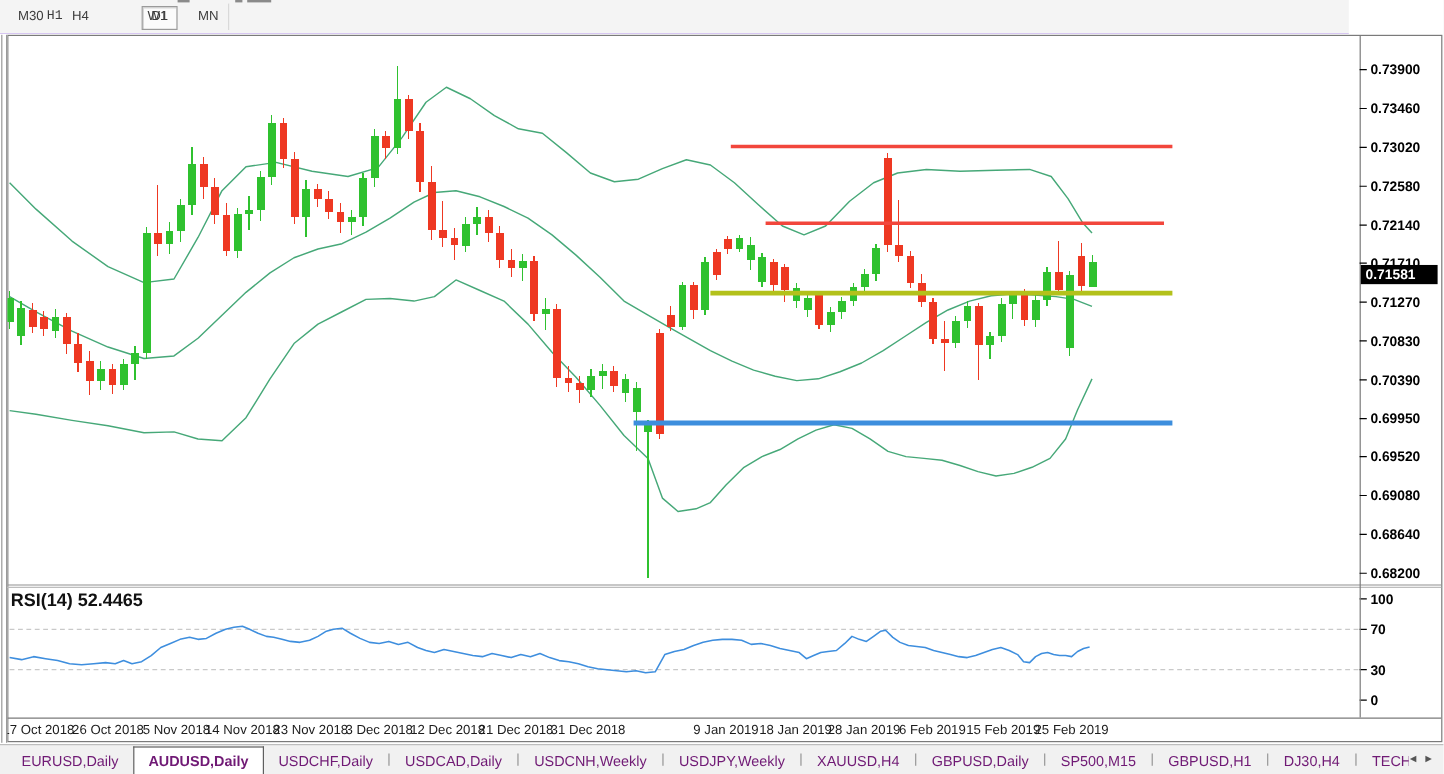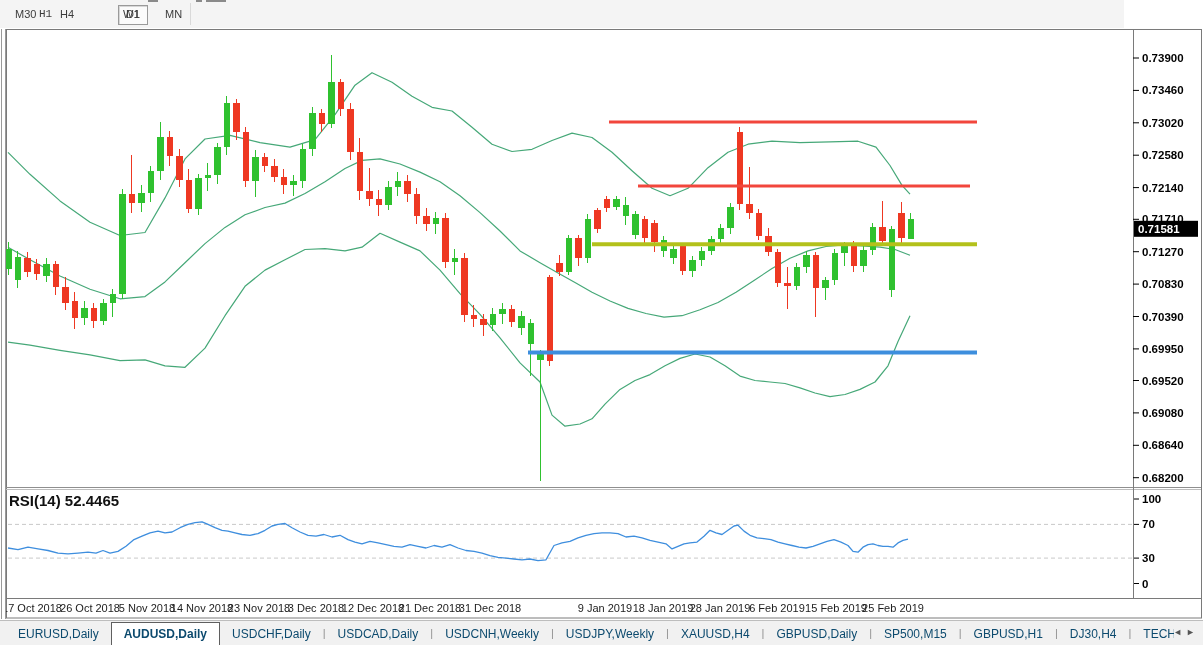--- a/index.html
+++ b/index.html
@@ -23,21 +23,21 @@
   .chart-title span{margin-right:4px;}
   .rsi-label{position:absolute;left:9px;top:464px;font-size:15px;font-weight:bold;color:#111;}
 
   text.axis-lbl{font-family:"Liberation Sans",sans-serif;font-size:11.5px;font-weight:bold;fill:#000;}
   text.badge-lbl{font-family:"Liberation Sans",sans-serif;font-size:11.5px;font-weight:bold;fill:#fff;}
   text.date-lbl{font-family:"Liberation Sans",sans-serif;font-size:11px;fill:#1c1c1c;}
 
   
   #tabbar{position:absolute;left:0;top:620px;width:1203px;height:25px;background:#f1f1f1;border-top:1px solid #bdbdbd;}
   #tabs{position:absolute;left:6px;top:0;width:1168px;height:25px;overflow:hidden;white-space:nowrap;}
-  .tab{display:inline-block;height:22px;line-height:22px;padding:0 12px;font-size:12px;color:#0c4a6e;margin-top:1px;cursor:default;}
+  .tab{display:inline-block;height:22px;line-height:22px;padding:0 12px;font-size:12px;color:#701a75;margin-top:1px;cursor:default;}
   .tab.active{background:#ffffff;border:1px solid #5f5f5f;border-bottom:none;font-weight:bold;height:23px;}
   .tab-sep{display:inline-block;color:#909090;font-size:11px;vertical-align:top;line-height:24px;}
   .tab-arrows{position:absolute;right:4px;top:6px;font-size:9px;color:#555;letter-spacing:4px;}
 </style>
 </head>
 <body>
 
 <div id="app">
 
   <div id="toolbar">

